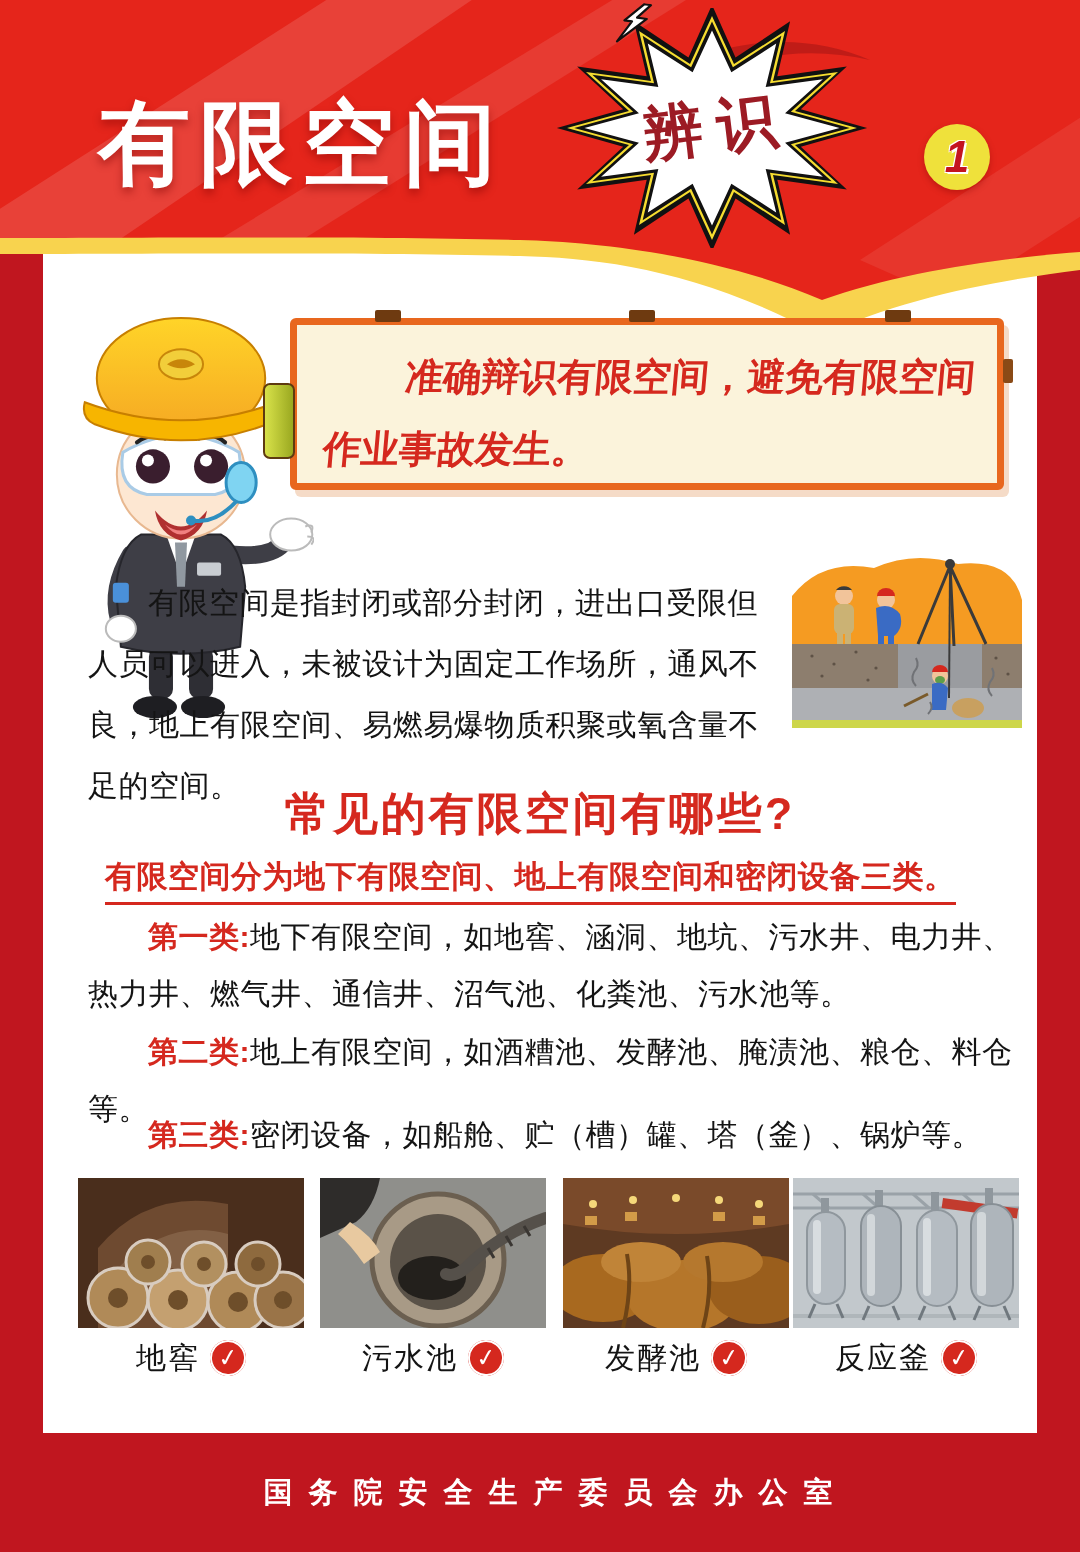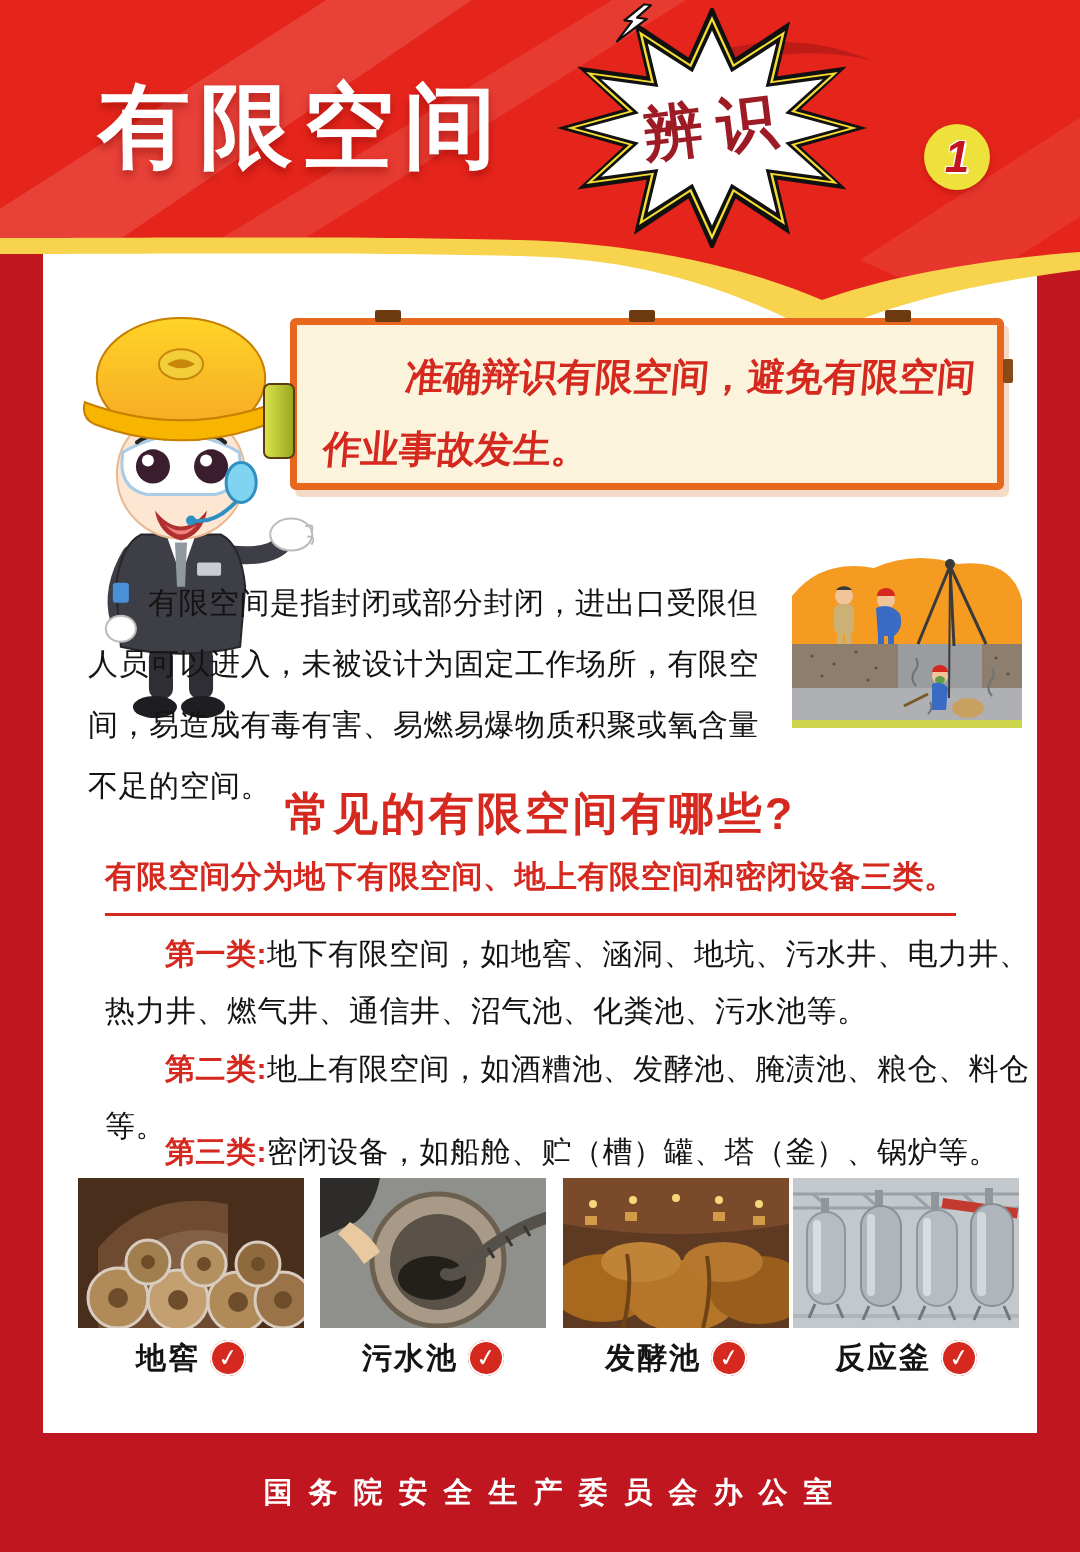--- a/index.html
+++ b/index.html
@@ -6,21 +6,21 @@
   .page{
     position:relative;width:1080px;height:1552px;margin:0 auto;
     background:#C0161F;overflow:hidden;
     font-family:"Liberation Sans","DejaVu Sans",sans-serif;
   }
   .panel{position:absolute;left:43px;top:0;width:994px;height:1433px;background:#ffffff;}
 
   
   .header-svg{position:absolute;left:0;top:0;width:1080px;height:345px;}
   .title{
-    position:absolute;left:98px;top:65px;width:480px;
+    position:absolute;left:98px;top:82px;width:480px;
     color:#fff;font-size:92px;font-weight:900;letter-spacing:10px;
     text-shadow:0 5px 8px rgba(120,0,0,.45);
   }
   .burst{position:absolute;left:544px;top:8px;width:336px;height:240px;}
   .burst svg{position:absolute;inset:0;width:100%;height:100%;}
   .burst-label{
     position:absolute;inset:0;display:flex;align-items:center;justify-content:center;
     font-size:60px;font-weight:900;color:#9C1B24;letter-spacing:14px;
     transform:rotate(-7deg);padding-left:10px;
   }
@@ -62,38 +62,38 @@
   .h-what{top:516px;}
   .h-common{top:784px;}
   .body-text{
     position:absolute;left:88px;top:572px;width:700px;margin:0;
     font-size:30px;line-height:61px;color:#141414;text-indent:2em;letter-spacing:.5px;
   }
   .illu{position:absolute;left:782px;top:548px;width:255px;height:190px;}
   .intro-line{
     position:absolute;left:105px;top:856px;margin:0;
     font-size:31px;font-weight:800;color:#D5281E;
-    border-bottom:3px solid #D5281E;padding-bottom:15px;letter-spacing:.5px;
+    border-bottom:3px solid #D5281E;padding-bottom:4px;letter-spacing:.5px;
   }
   .cat{
-    position:absolute;left:88px;width:934px;margin:17px;
+    position:absolute;left:88px;width:934px;margin:0;
     font-size:30px;line-height:57px;color:#141414;text-indent:2em;letter-spacing:.5px;
   }
   .cat1{top:908px;} .cat2{top:1023px;} .cat3{top:1106px;}
   .cat-label{color:#D5281E;font-weight:800;}
 
   
   .photo{position:absolute;top:1178px;width:226px;height:150px;overflow:hidden;background:#777;}
   .photo svg{width:100%;height:100%;display:block;}
   .p1{left:78px;} .p2{left:320px;} .p3{left:563px;} .p4{left:793px;}
   .caption{
     position:absolute;top:1336px;width:226px;height:44px;
     display:flex;align-items:center;justify-content:center;gap:10px;
   }
-  .caption-text{font-size:30px;font-weight:700;color:#141414;letter-spacing:2px;}
+  .caption-text{font-size:30px;font-weight:400;color:#141414;letter-spacing:2px;}
   .check{
     width:36px;height:36px;border-radius:50%;background:#D5281E;flex:0 0 auto;
     display:flex;align-items:center;justify-content:center;
     color:#fff;font-size:24px;font-weight:900;transform:rotate(-8deg);
     box-shadow:0 0 0 2px #fff inset;
   }
 
   
   .footer{
     position:absolute;left:0;top:1433px;width:1080px;height:119px;background:#C0161F;
@@ -195,21 +195,21 @@
 
   <div class="board">
     <div class="board-clip clip1"></div>
     <div class="board-clip clip2"></div>
     <div class="board-clip clip3"></div>
     <div class="board-roller"></div>
     <div class="board-knob knob1"></div>
     <p class="board-text">准确辩识有限空间，避免有限空间作业事故发生。</p>
   </div>
 
-  <p class="body-text">有限空间是指封闭或部分封闭，进出口受限但人员可以进入，未被设计为固定工作场所，有限空间，易造成有毒有害、易燃易爆物质积聚或氧含量不足的空间。</p>
+  <p class="body-text">有限空间是指封闭或部分封闭，进出口受限但人员可以进入，未被设计为固定工作场所，通风不良，地上有限空间、易燃易爆物质积聚或氧含量不足的空间。</p>
 
   <svg class="illu" viewBox="0 0 255 190">
     <path d="M10,96 L10,48 Q40,10 92,20 Q132,2 176,16 Q230,10 240,52 L240,96 Z" fill="#F59B22"></path>
     <rect x="10" y="96" width="106" height="44" fill="#8D7E6E"></rect>
     <rect x="200" y="96" width="40" height="44" fill="#8D7E6E"></rect>
     <g fill="#5E5246">
       <circle cx="30" cy="108" r="1.6"></circle>
         <circle cx="52" cy="116" r="1.6"></circle>
         <circle cx="74" cy="104" r="1.6"></circle>
       <circle cx="94" cy="120" r="1.6"></circle>

